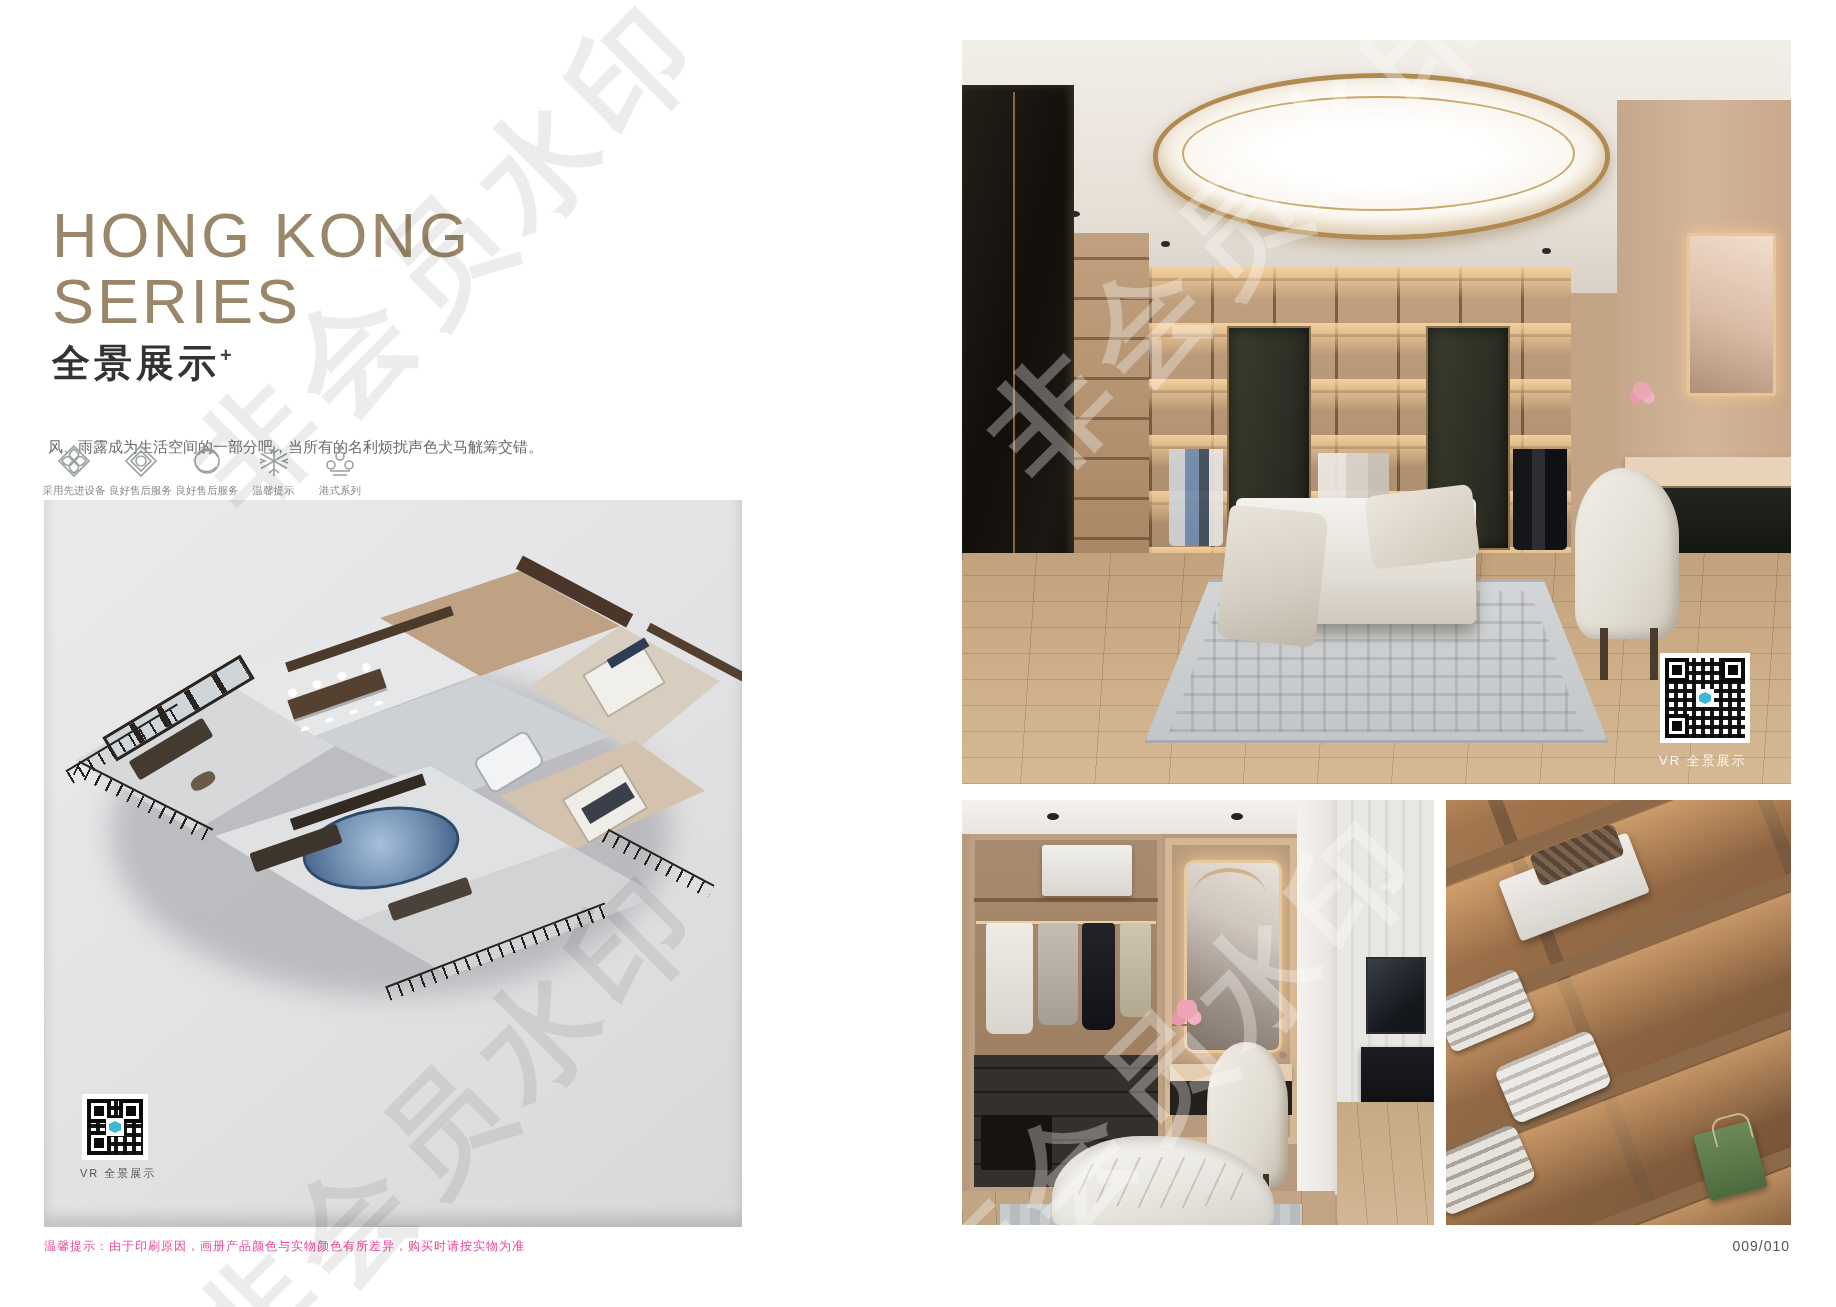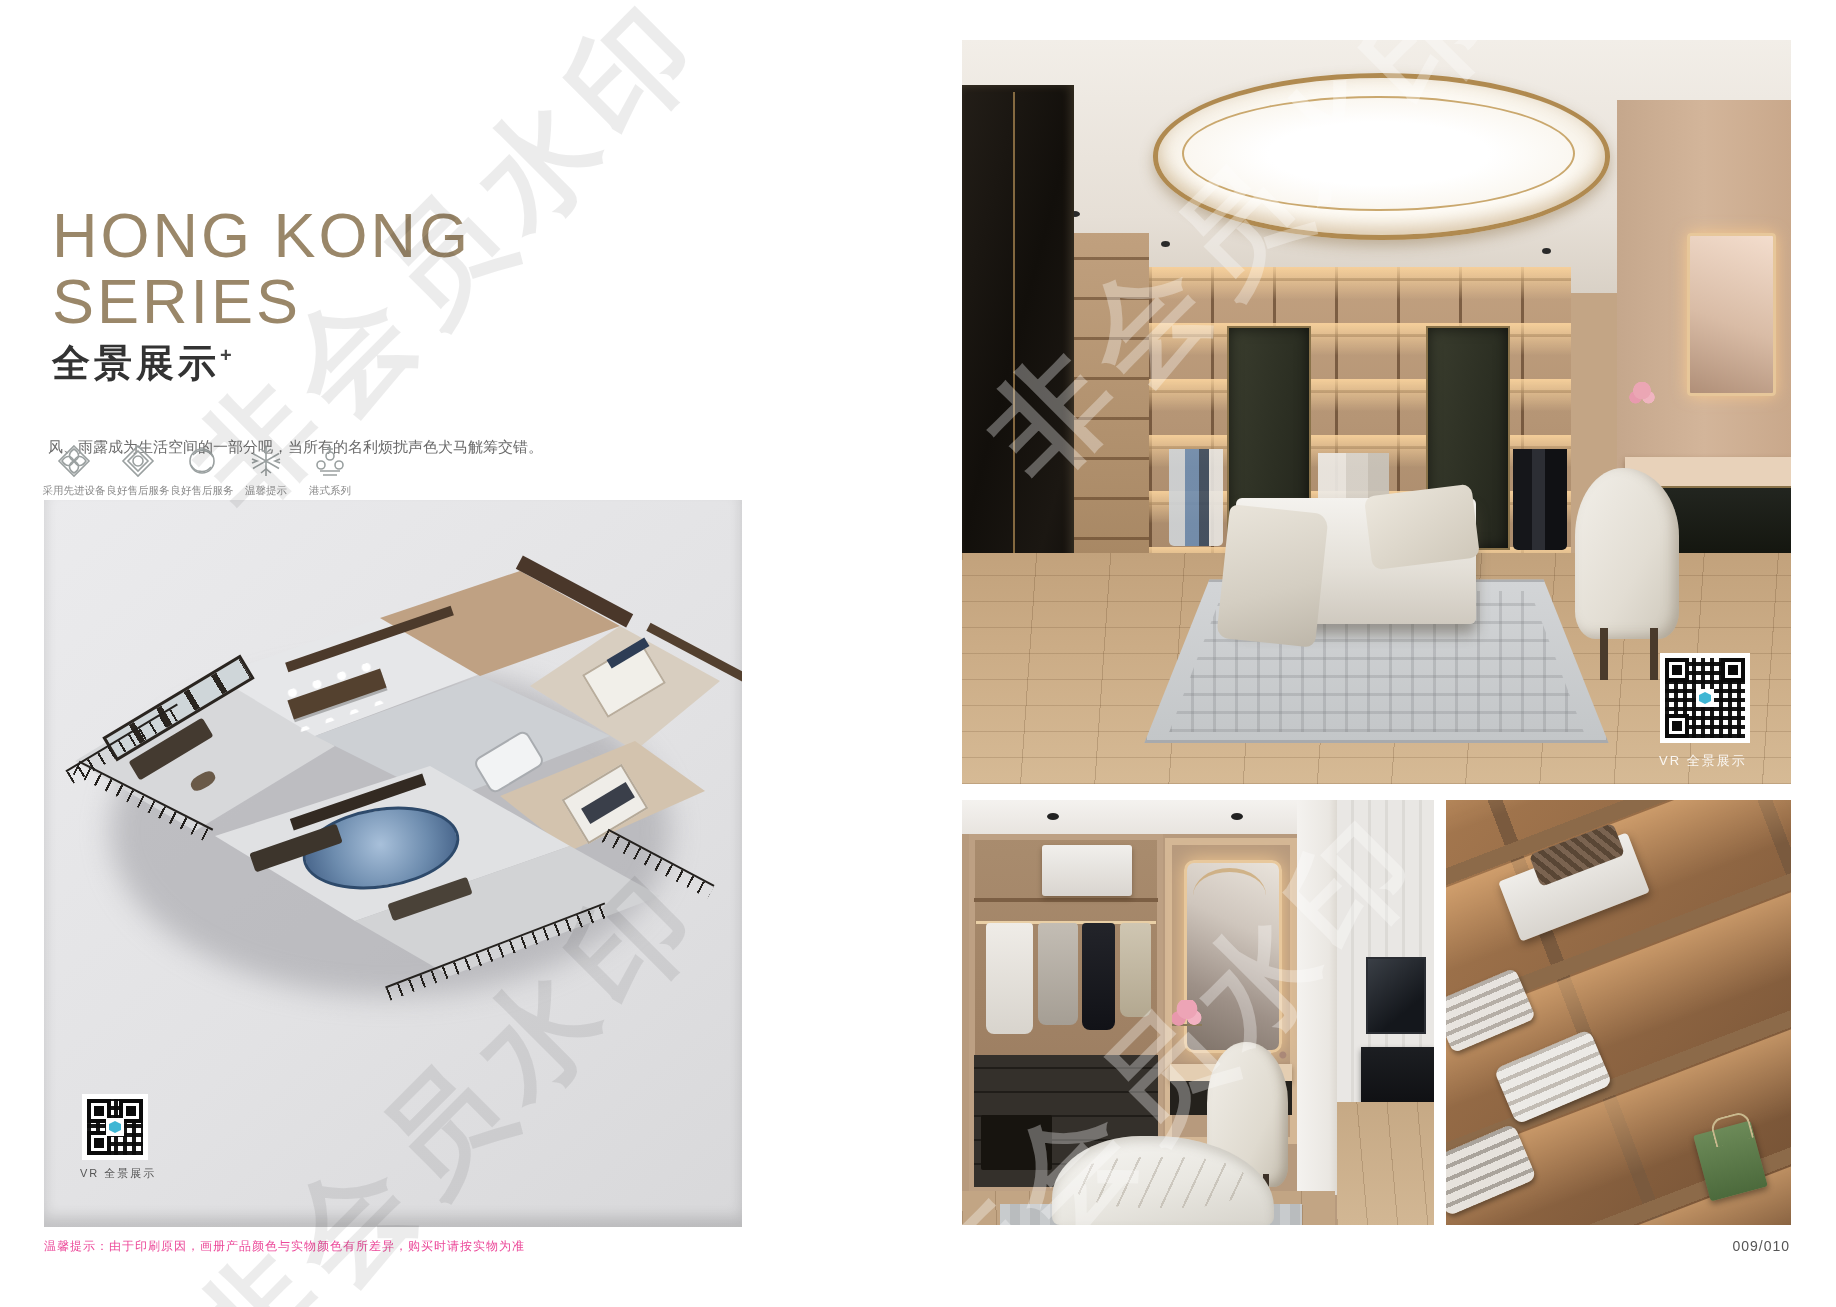--- a/index.html
+++ b/index.html
@@ -10,21 +10,21 @@
       transform:translate(-50%,-50%) rotate(-45deg);pointer-events:none;z-index:40;}
   .wm-dark{color:rgba(0,0,0,0.075);}
   .wm-light{color:rgba(255,255,255,0.32);}
   
   .title-en{position:absolute;left:52px;top:160px;color:#9a8769;font-weight:300;
             font-size:63px;line-height:66px;letter-spacing:3px;}
   .subtitle{position:absolute;left:52px;top:306px;color:#333;font-size:38px;letter-spacing:4px;}
   .subtitle sup{font-size:20px;color:#444;}
   .intro{position:absolute;left:48px;top:382px;width:610px;color:#6b6b6b;font-size:15px;line-height:33px;}
   
-  .features{position:absolute;left:42px;top:444px;width:330px;display:flex;}
+  .features{position:absolute;left:42px;top:444px;width:330px;display:flex;justify-content:space-between;}
   .feature{width:64px;display:flex;flex-direction:column;align-items:center;}
   .feature svg{width:34px;height:34px;stroke:#9aa0a0;fill:none;stroke-width:1.6;}
   .feature .lbl{margin-top:6px;font-size:10.5px;color:#8a8a8a;white-space:nowrap;}
   
   .plan-panel{position:absolute;left:44px;top:500px;width:698px;height:727px;
               background:linear-gradient(140deg,#ebebed 0%,#e2e2e4 55%,#d8d8da 100%);
               box-shadow:inset 0 -10px 14px rgba(0,0,0,.14);overflow:hidden;}
   .iso{position:absolute;}
   .poly{position:absolute;}
   .rail{background-image:repeating-linear-gradient(90deg,#24211e 0 2px,transparent 2px 12px);

